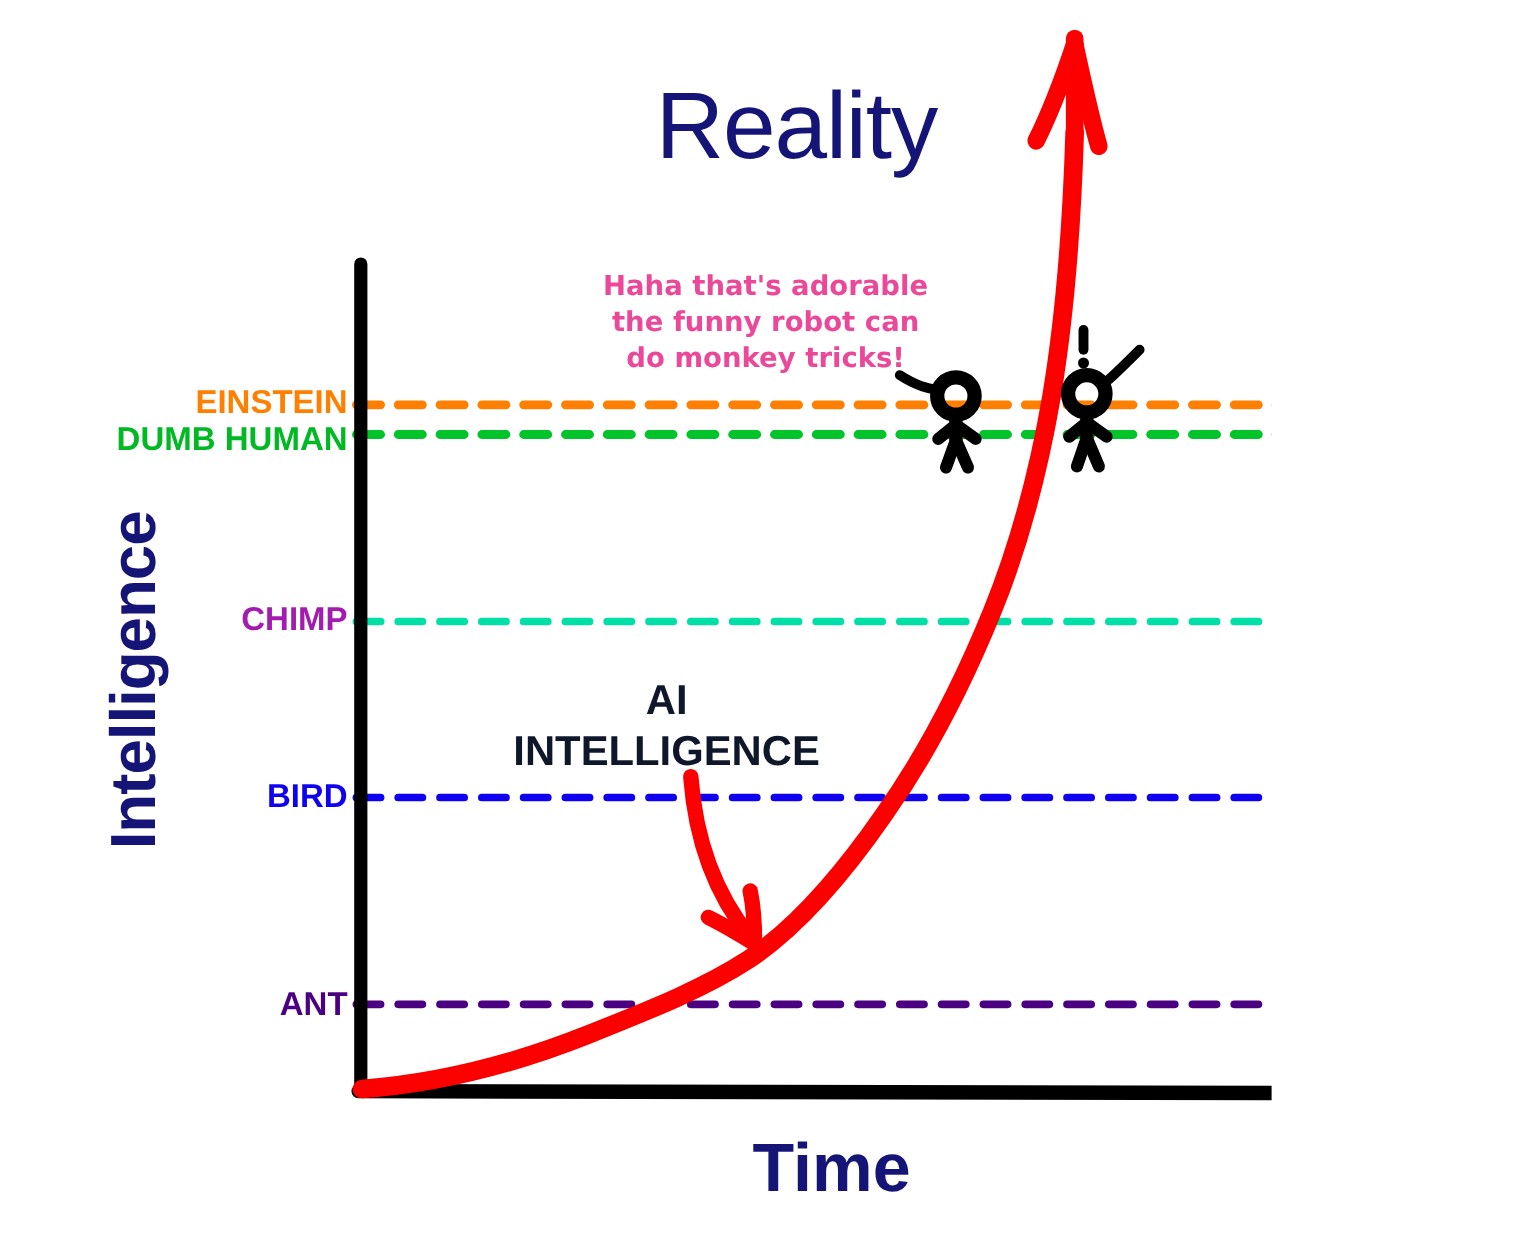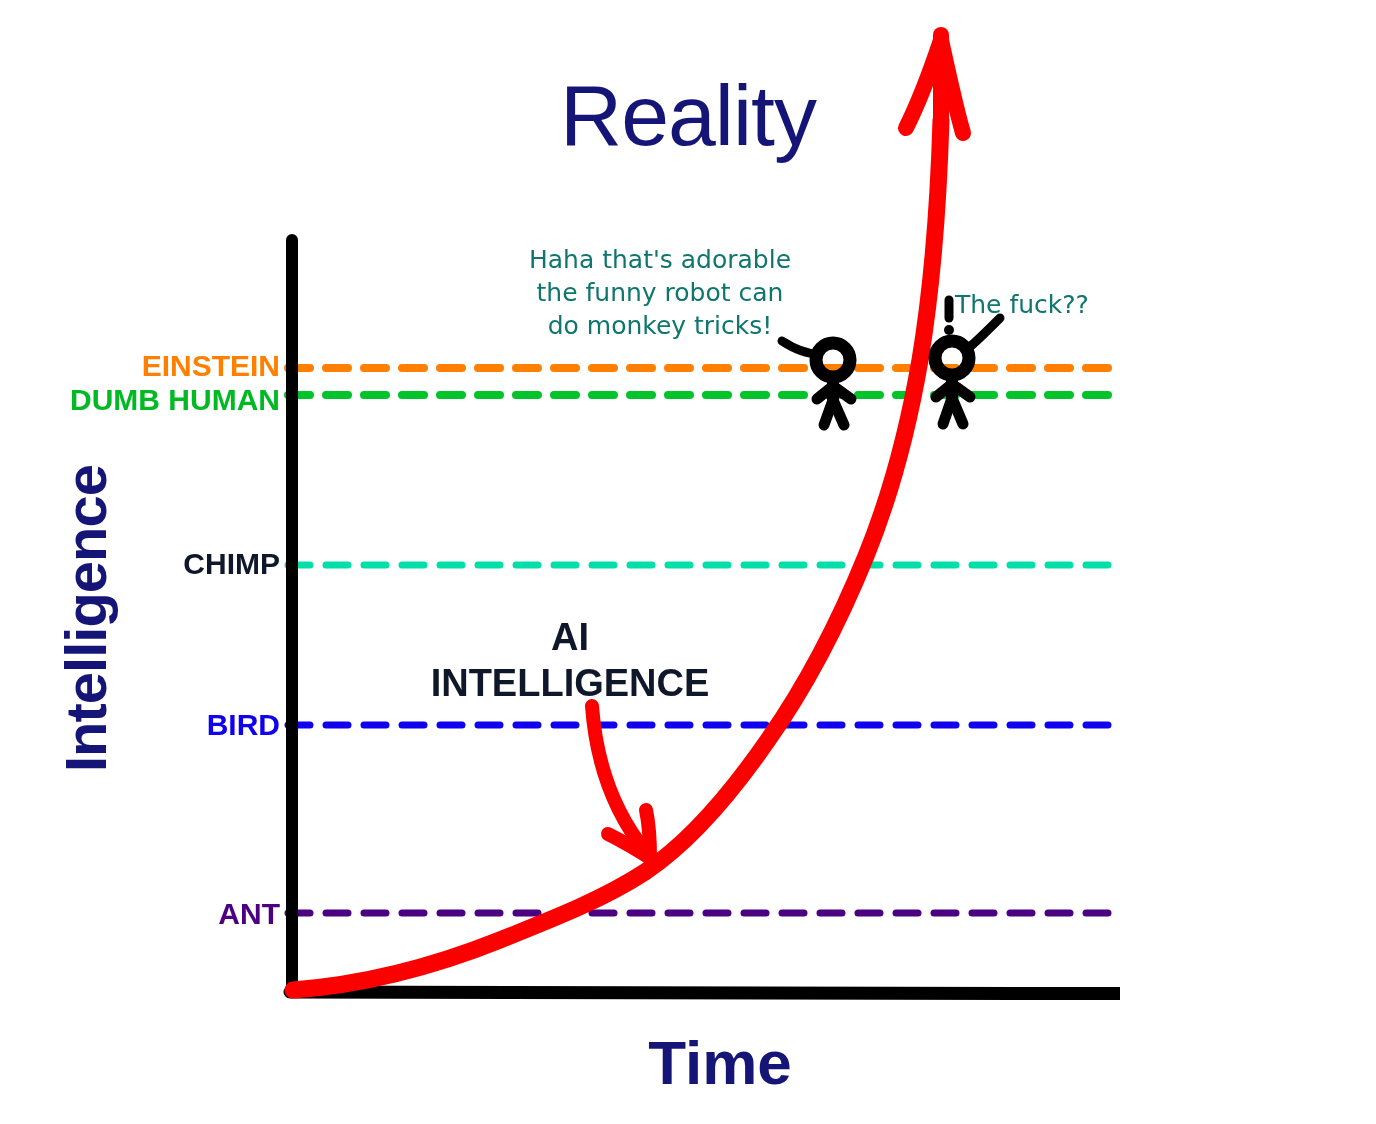--- a/index.html
+++ b/index.html
@@ -10,20 +10,21 @@
   }
   body {
     font-family: "Liberation Sans", sans-serif;
   }
   #canvas {
     position: relative;
     width: 1120px;
     height: 1124px;
     background: #ffffff;
     overflow: hidden;
+    margin-left: 36px;
   }
   svg.layer {
     position: absolute;
     left: 0;
     top: 0;
     width: 1376px;
     height: 1124px;
   }
   .txt {
     position: absolute;
@@ -65,38 +66,39 @@
     color: #151577;
   }
   .gridlabel {
     font-size: 30px;
     font-weight: bold;
     text-align: right;
     letter-spacing: 0px;
   }
   #lbl-einstein { left: 0px; top: 351px; width: 280px; color: #ff8000; }
   #lbl-dumbhuman { left: 0px; top: 385px; width: 280px; color: #00b923; }
-  #lbl-chimp     { left: 0px; top: 549px; width: 280px; color: #0f172a; }
+  #lbl-chimp     { left: 0px; top: 549px; width: 280px; color: #a21caf; }
   #lbl-bird      { left: 0px; top: 710px; width: 280px; color: #1000f0; }
   #lbl-ant       { left: 0px; top: 899px; width: 280px; color: #4b0082; }
   #ai-label {
     left: 390px;
     top: 614px;
     width: 360px;
     text-align: center;
     font-size: 38px;
     font-weight: bold;
     color: #0f172a;
     line-height: 1.22;
   }
   .speech {
     font-family: "DejaVu Sans", sans-serif;
     font-size: 25px;
-    color: #0f766e;
+    color: #ec4899;
     line-height: 1.32;
+    font-weight: bold;
   }
   #speech-1 {
     left: 450px;
     top: 243px;
     width: 420px;
     text-align: center;
   }
   #speech-2 {
     left: 955px;
     top: 288px;
@@ -189,16 +191,15 @@
   <div class="txt gridlabel" id="lbl-dumbhuman">DUMB HUMAN</div>
   <div class="txt gridlabel" id="lbl-chimp">CHIMP</div>
   <div class="txt gridlabel" id="lbl-ant">ANT</div>
   <div class="txt gridlabel" id="lbl-bird">BIRD</div>
 
   <div class="txt" id="ai-label"><span>AI</span><br><span>INTELLIGENCE</span></div>
 
   <div class="txt speech" id="speech-1">Haha that's adorable
 the funny robot can
 do monkey tricks!</div>
-  <div class="txt speech" id="speech-2">The fuck??</div>
 
 
 </div>
 
 </body></html>

